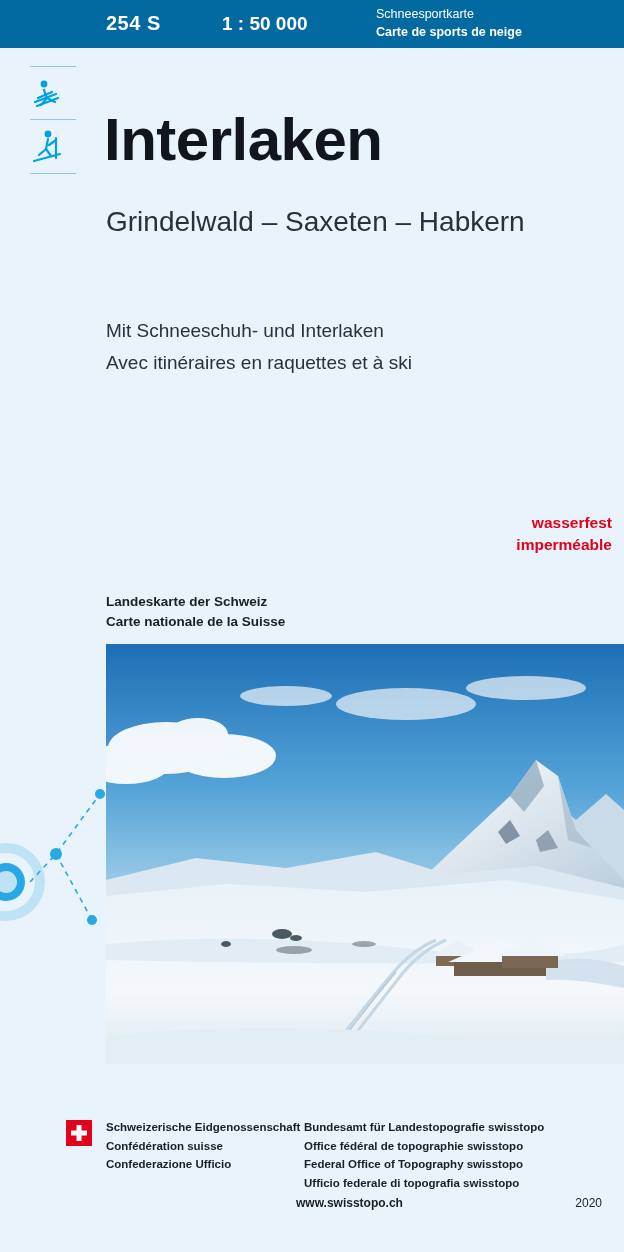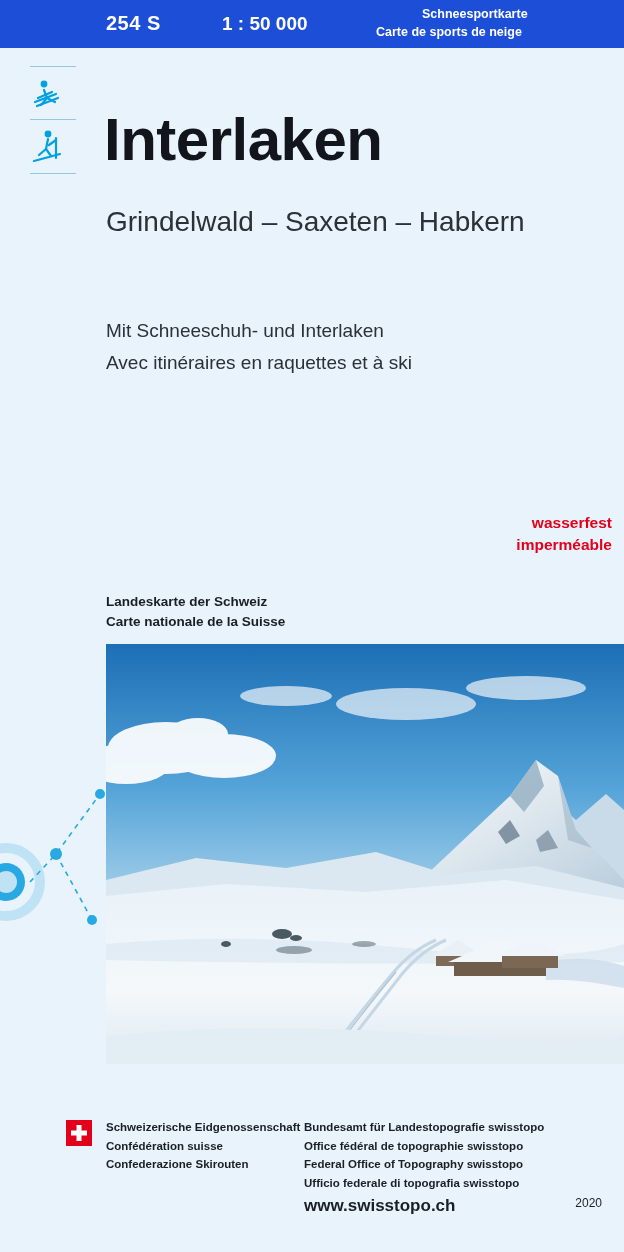--- a/index.html
+++ b/index.html
@@ -14,42 +14,41 @@
     overflow: hidden;
     position: relative;
   }
 
   
   .topbar {
     position: absolute;
     top: 0; left: 0;
     width: 624px;
     height: 48px;
-    background: #1d4ed8;
+    background: #0369a1;
     color: #ffffff;
   }
   .topbar .sheet-number {
     position: absolute;
     left: 106px; top: 12px;
     font-size: 20px;
     font-weight: bold;
     letter-spacing: 0.5px;
   }
   .topbar .scale {
     position: absolute;
     left: 222px; top: 13px;
     font-size: 19px;
     font-weight: bold;
   }
   .topbar .series-de {
     position: absolute;
     left: 376px; top: 7px;
     font-size: 12.5px;
-    font-weight: bold;
-    margin-left: 46px;
+    font-weight: normal;
   }
   .topbar .series-fr {
     position: absolute;
     left: 376px; top: 25px;
     font-size: 12.5px;
     font-weight: bold;
   }
 
   
   .icon-col {
@@ -164,22 +163,22 @@
   .office-block {
     position: absolute;
     left: 304px; top: 14px;
     font-size: 11.5px;
     color: #1a1f26;
     font-weight: bold;
     line-height: 1.62;
   }
   .web {
     position: absolute;
-    left: 304px; top: 92px;
-    font-size: 17px;
+    left: 296px; top: 92px;
+    font-size: 12px;
     font-weight: bold;
     color: #1a1f26;
   }
   .year {
     position: absolute;
     right: 22px; top: 92px;
     font-size: 12px;
     font-weight: normal;
     color: #1a1f26;
   }
@@ -329,21 +328,21 @@
 <div class="footer">
   <svg class="swiss-flag" viewBox="0 0 26 26">
     <rect x="0" y="0" width="26" height="26" fill="#e2001a"></rect>
     <rect x="10.5" y="5" width="5" height="16" fill="#ffffff"></rect>
     <rect x="5" y="10.5" width="16" height="5" fill="#ffffff"></rect>
   </svg>
 
   <div class="conf-block">
     <div>Schweizerische Eidgenossenschaft</div>
     <div>Confédération suisse</div>
-    <div>Confederazione Skirouten</div>
+    <div>Confederazione Ufficio</div>
   </div>
 
   <div class="office-block">
     <div>Bundesamt für Landestopografie swisstopo</div>
     <div>Office fédéral de topographie swisstopo</div>
     <div>Federal Office of Topography swisstopo</div>
     <div>Ufficio federale di topografia swisstopo</div>
   </div>
 
   <div class="web">www.swisstopo.ch</div>

